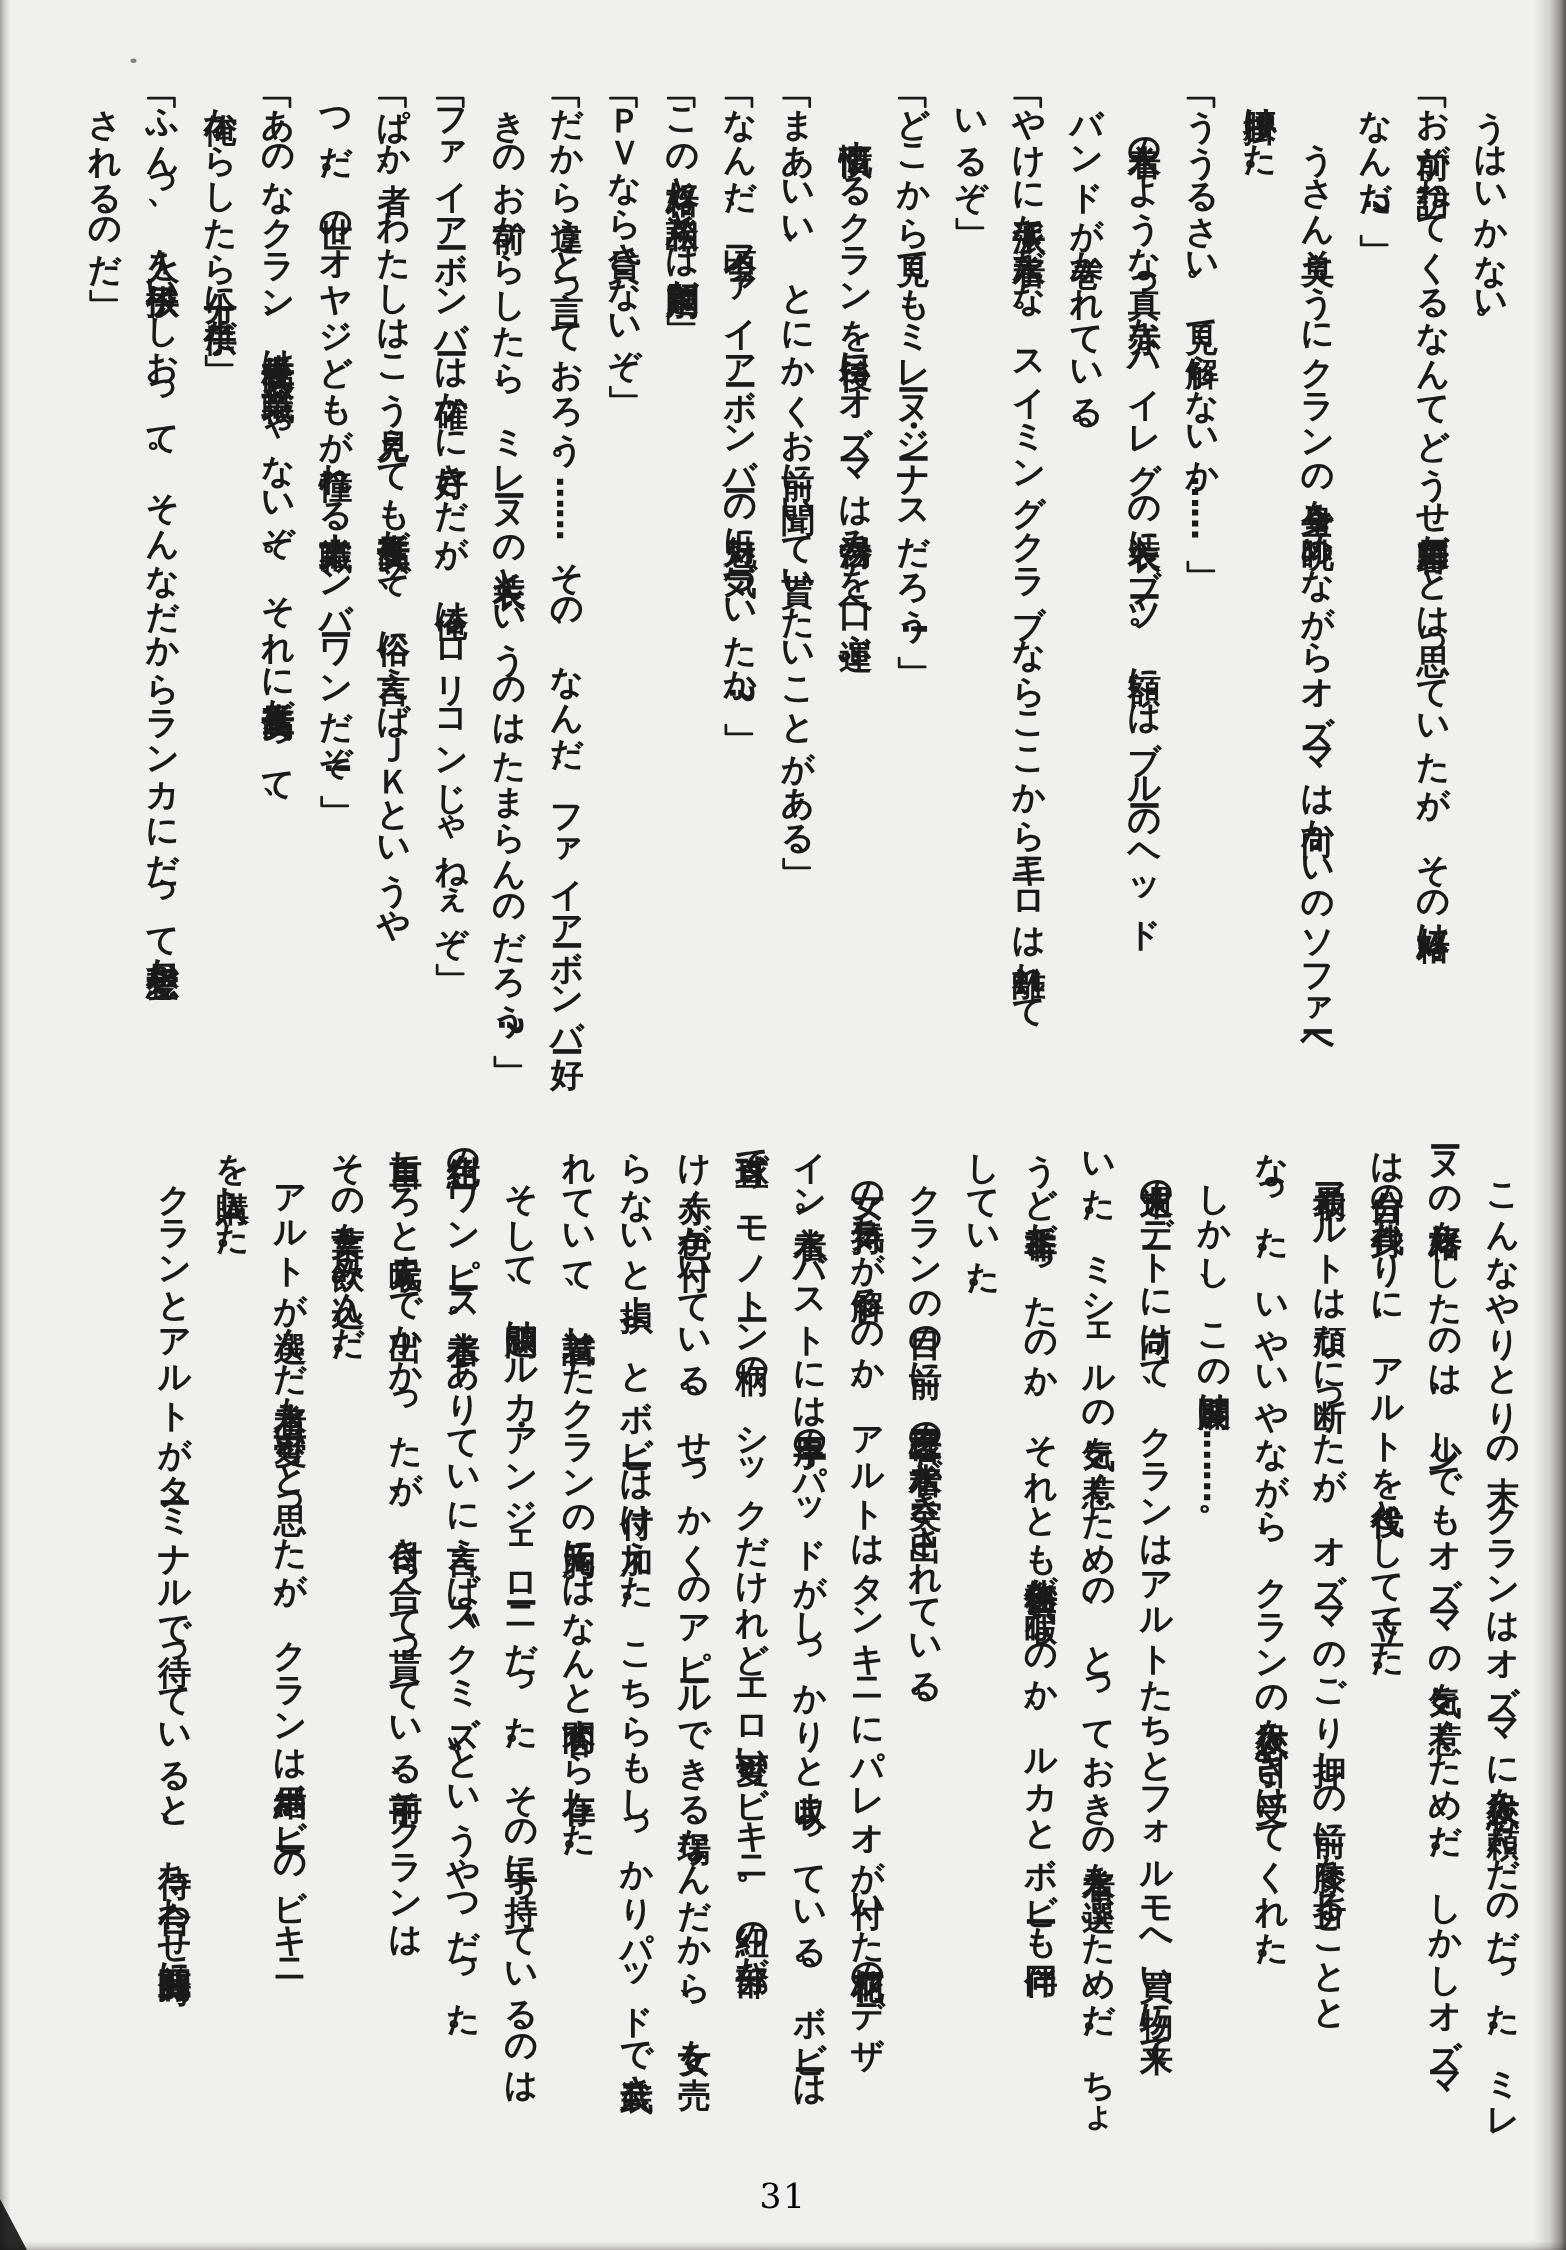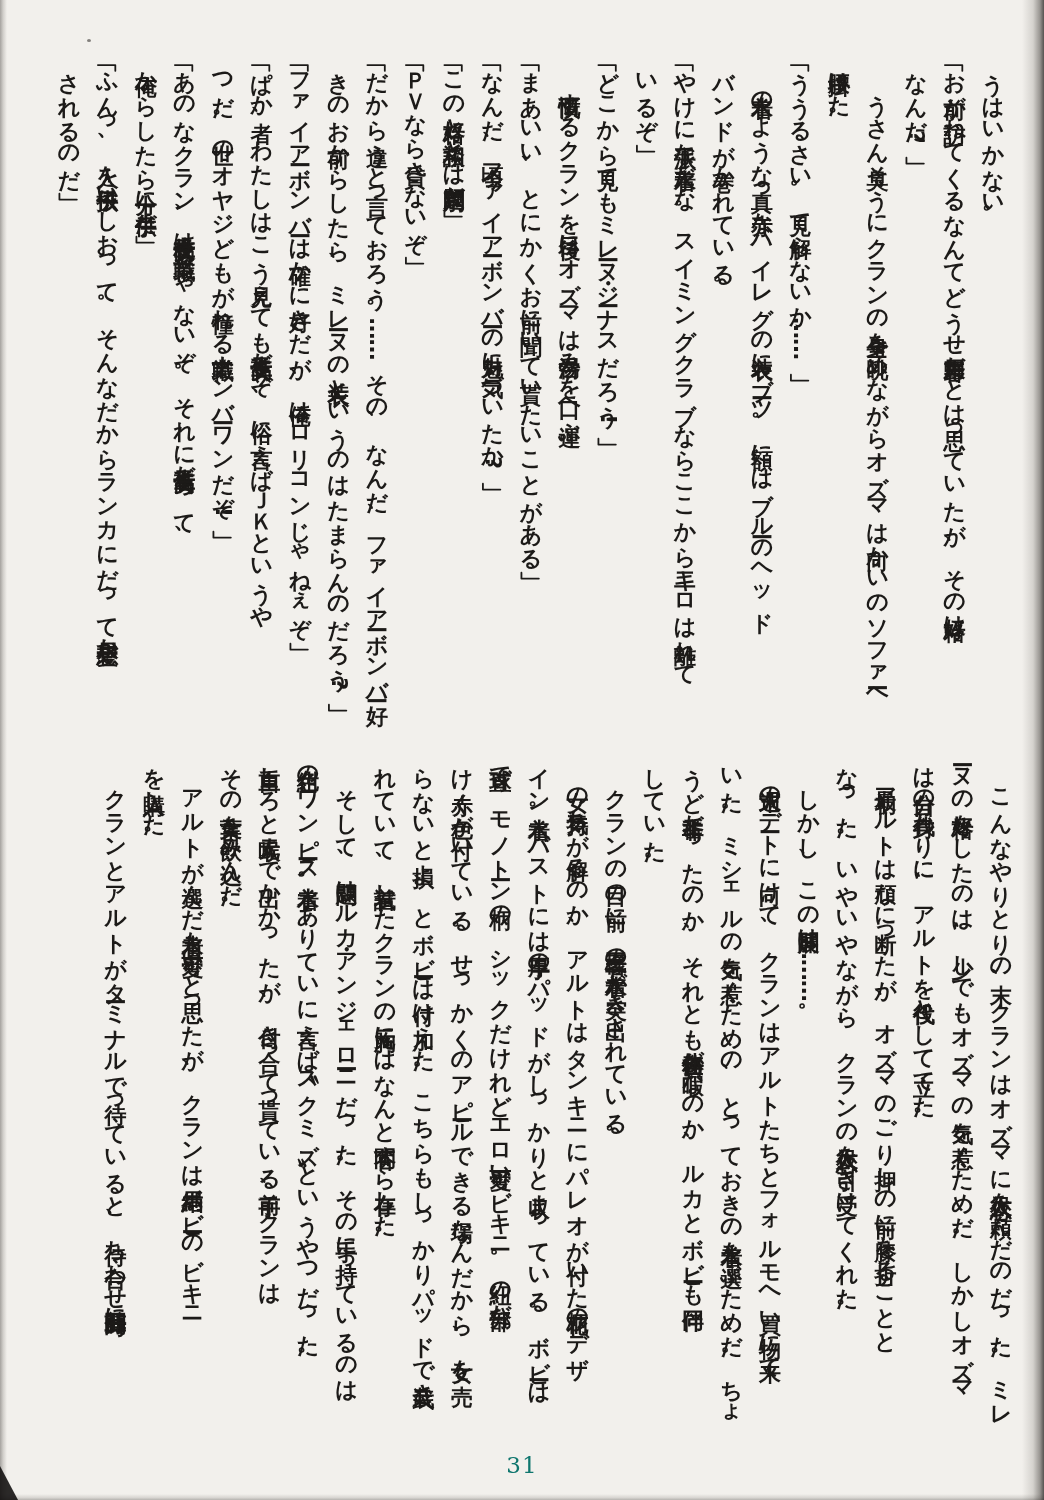--- a/index.html
+++ b/index.html
@@ -39,21 +39,21 @@
     right: 24px;
     height: 700px;
   }
   .page-number {
     position: absolute;
     top: 1452px;
     left: 50%;
     transform: translateX(-50%);
     font-family: "DejaVu Serif", serif;
     font-size: 23px;
-    color: #0f766e;
+    color: #000000;
     letter-spacing: 1px;
   }
   
   .edge-right {
     position: absolute;
     top: 0; right: 0;
     width: 22px; height: 1500px;
     background: linear-gradient(to right,
       rgba(60,55,50,0) 0%,
       rgba(60,55,50,0.16) 50%,

